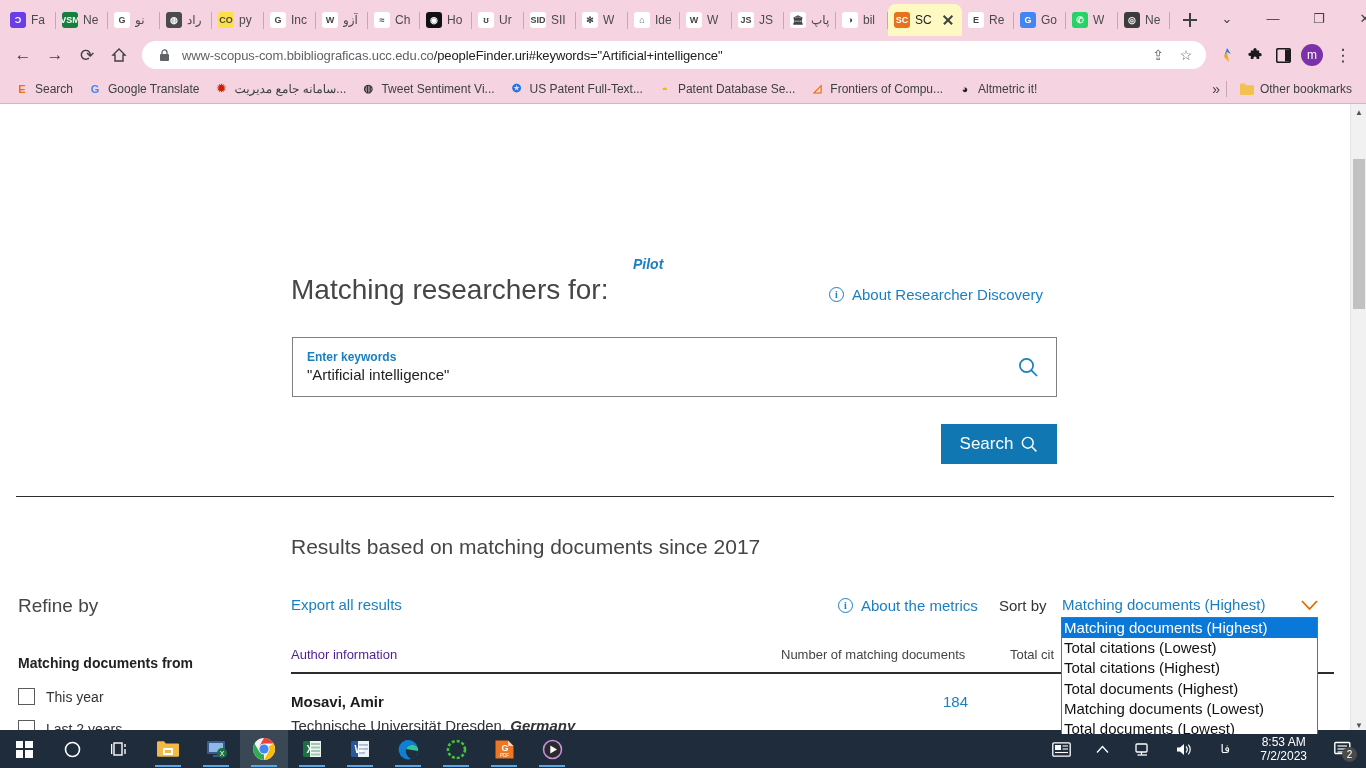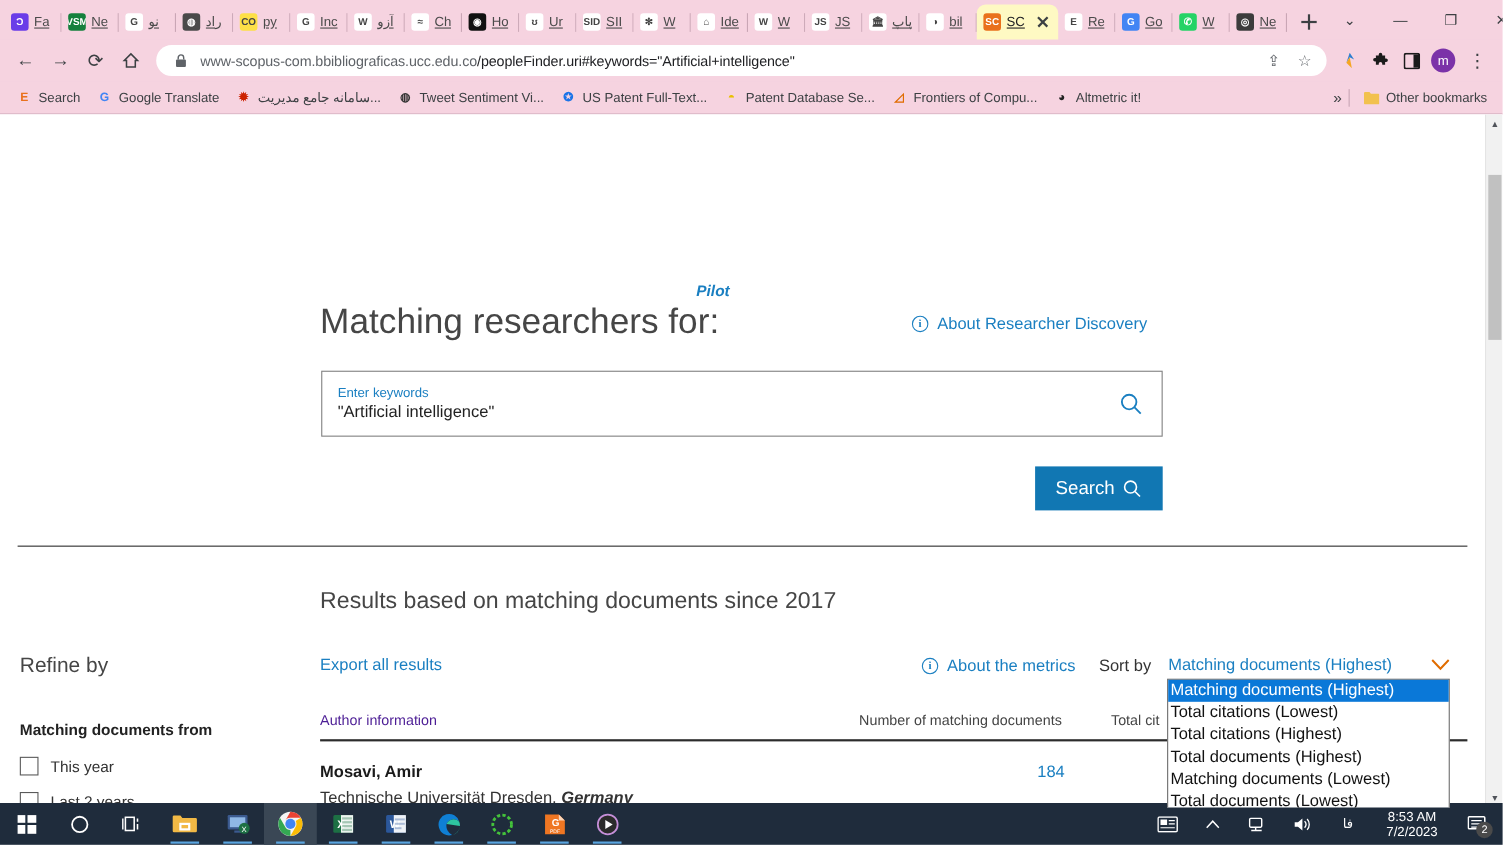--- a/index.html
+++ b/index.html
@@ -56,21 +56,20 @@
     flex: 0 0 16px;
     border-radius: 3px;
     display: flex; align-items: center; justify-content: center;
     font-size: 9px; font-weight: bold; color: #fff;
     overflow: hidden;
   }
   .tab .tab-title {
     font-size: 12px;
     overflow: hidden;
     text-overflow: clip;
-    text-decoration: underline;
   }
   .tab-close {
     margin-left: auto;
     width: 16px; height: 16px;
     flex: 0 0 16px;
     position: relative;
   }
   .tab-close::before, .tab-close::after {
     content: ""; position: absolute;
     left: 2px; top: 7px; width: 12px; height: 1.6px;
@@ -199,21 +198,21 @@
   #sb-arrow-down { position: absolute; bottom: 0; left: 0; }
 
   
   #pilot-label {
     position: absolute; left: 633px; top: 152px;
     font-size: 14px; font-weight: bold; font-style: italic;
     color: #1a7fc1;
   }
   #page-title {
     position: absolute; left: 291px; top: 170px;
-    font-size: 32px; color: #464646; font-weight: 400;
+    font-size: 28px; color: #464646; font-weight: 400;
   }
   #about-discovery {
     position: absolute; left: 829px; top: 182px;
     display: flex; align-items: center; gap: 8px;
     color: #1a7fc1; font-size: 15px;
   }
   .info-circle {
     width: 15px; height: 15px; border-radius: 50%;
     border: 1.3px solid #1a7fc1;
     display: flex; align-items: center; justify-content: center;
@@ -223,21 +222,21 @@
 
   
   #search-box {
     position: absolute; left: 292px; top: 233px;
     width: 765px; height: 60px;
     border: 1px solid #808080;
     background: #fff;
     display: flex; align-items: center;
   }
   #search-inner { flex: 1; padding-left: 14px; }
-  #search-label { font-size: 12px; color: #1a7fc1; line-height: 16px; }
+  #search-label { font-size: 12px; color: #1a7fc1; line-height: 16px; font-weight: bold; }
   #search-value { font-size: 15px; color: #222; line-height: 20px; }
   #search-mag {
     width: 56px; display:flex; align-items:center; justify-content:center;
     color: #1a7fc1;
   }
 
   
   #search-button {
     position: absolute; left: 941px; top: 320px;
     width: 116px; height: 40px;

